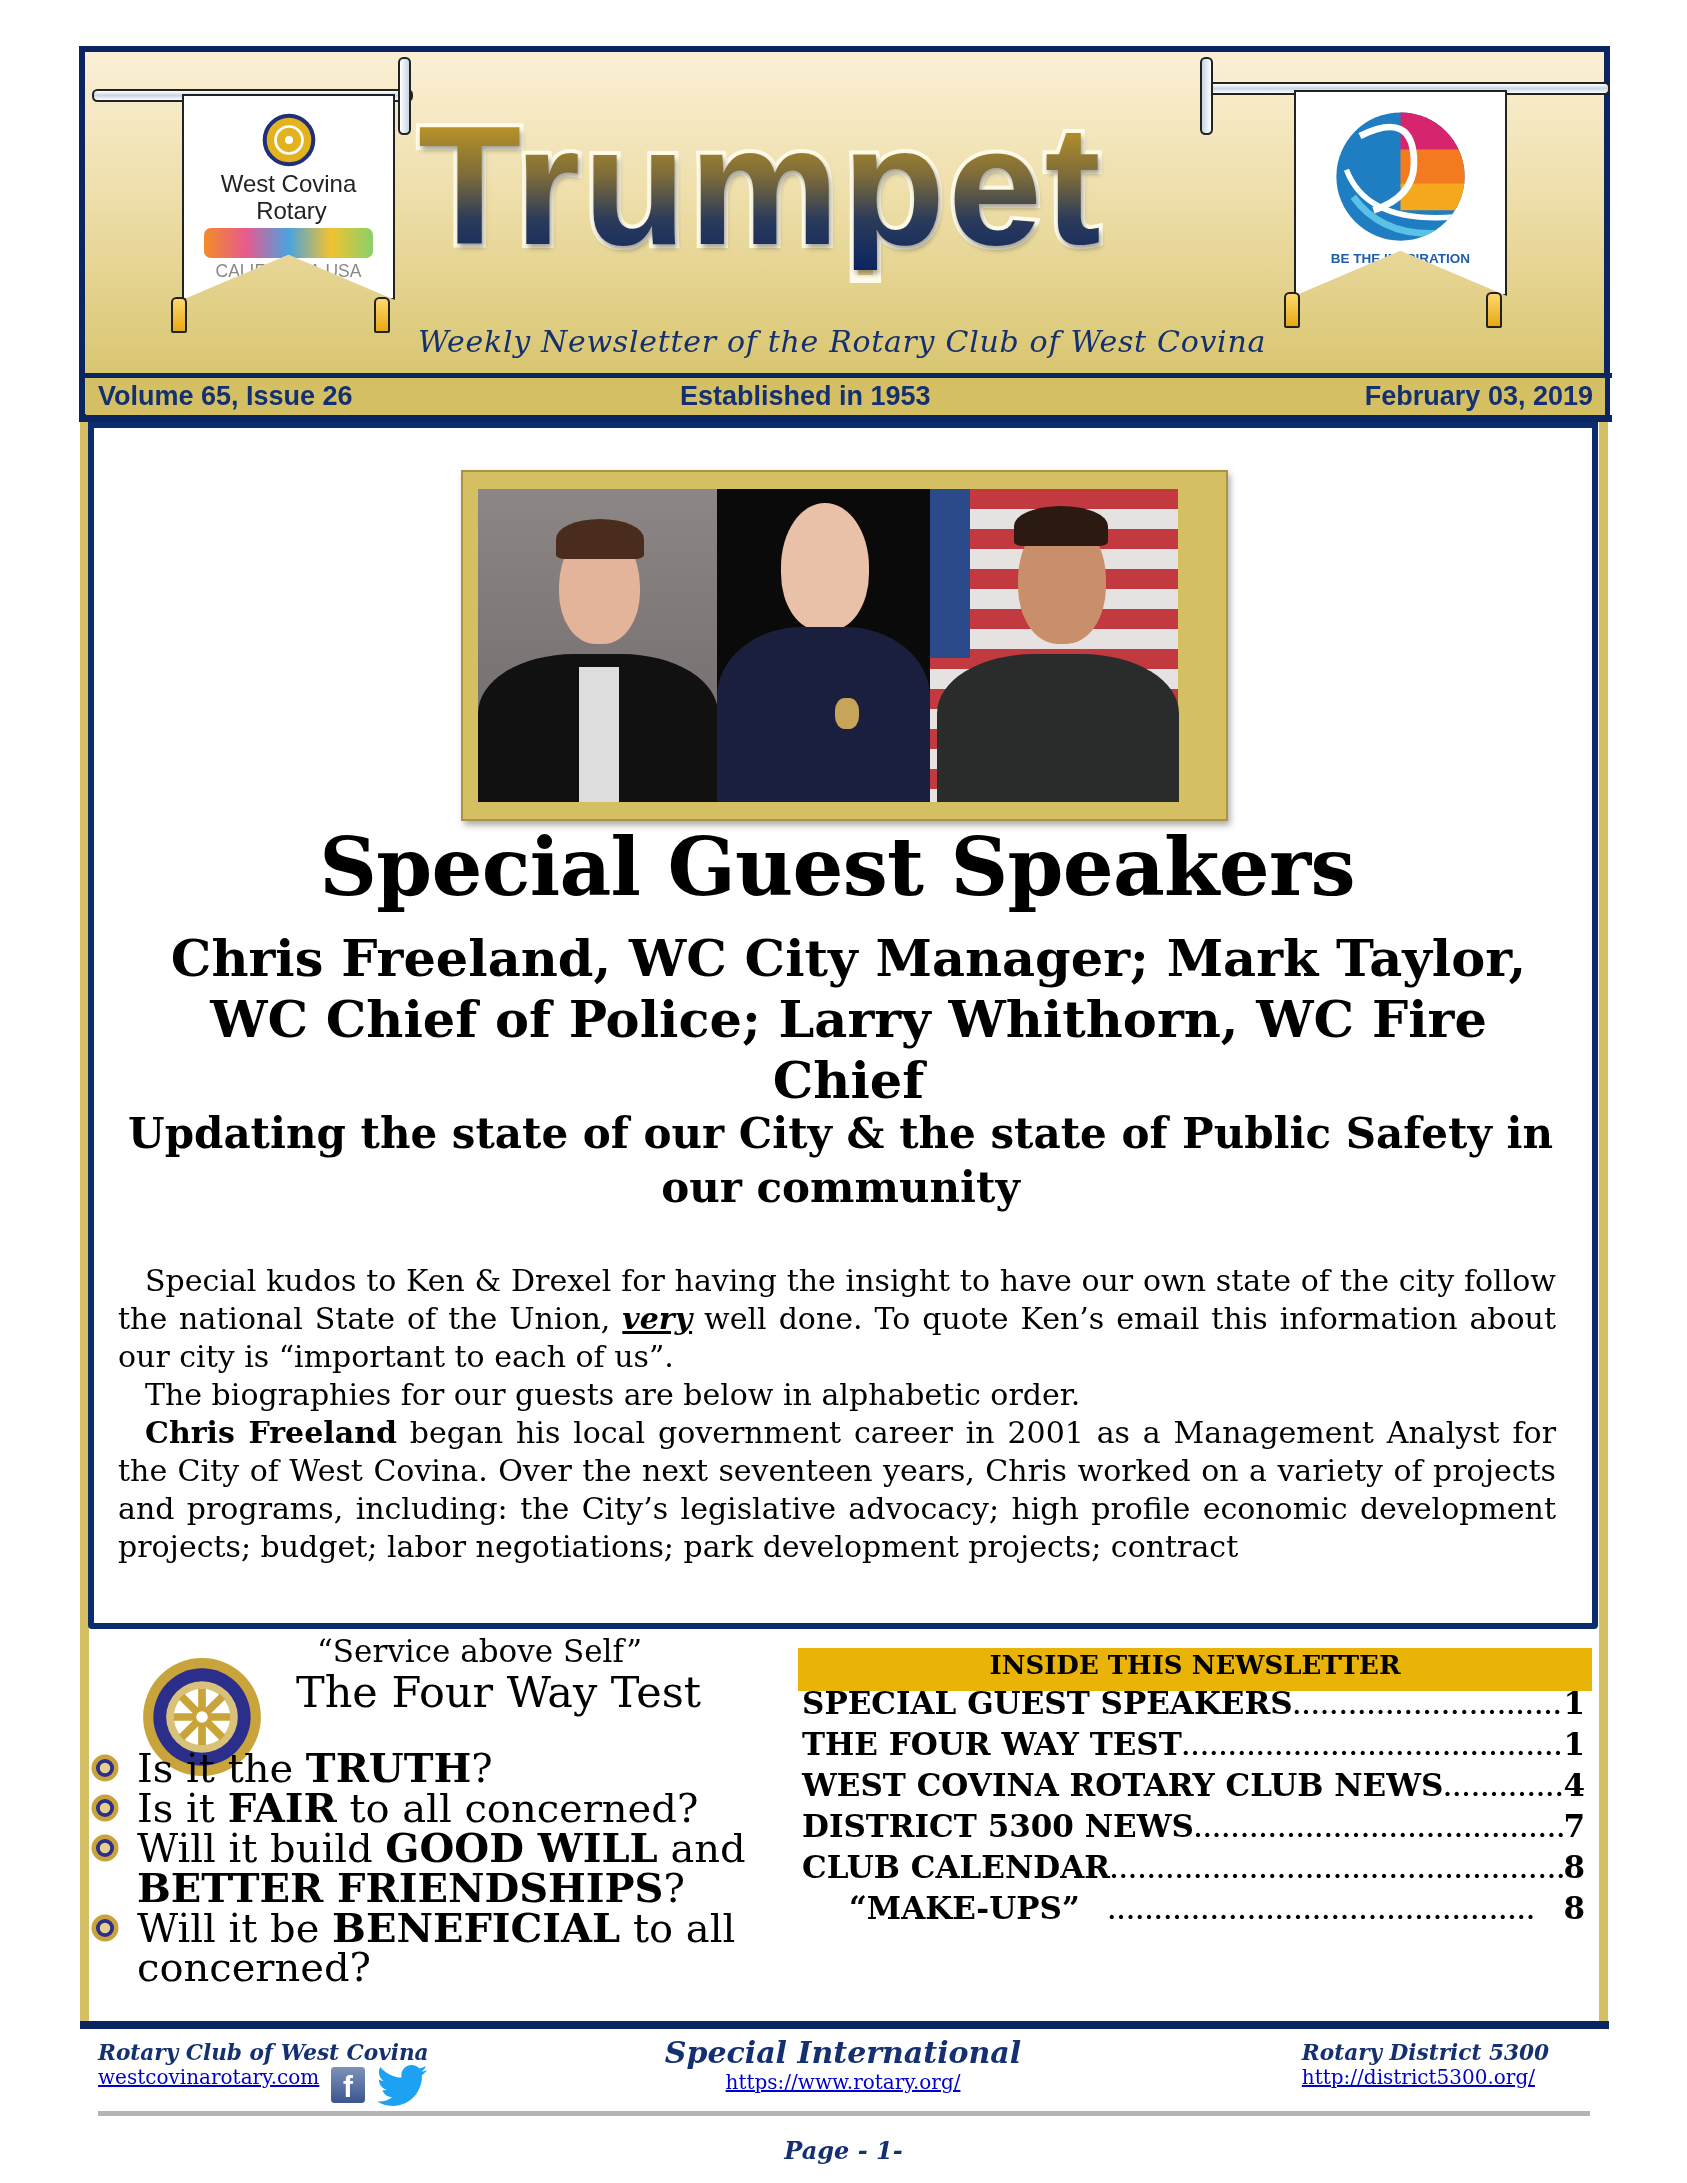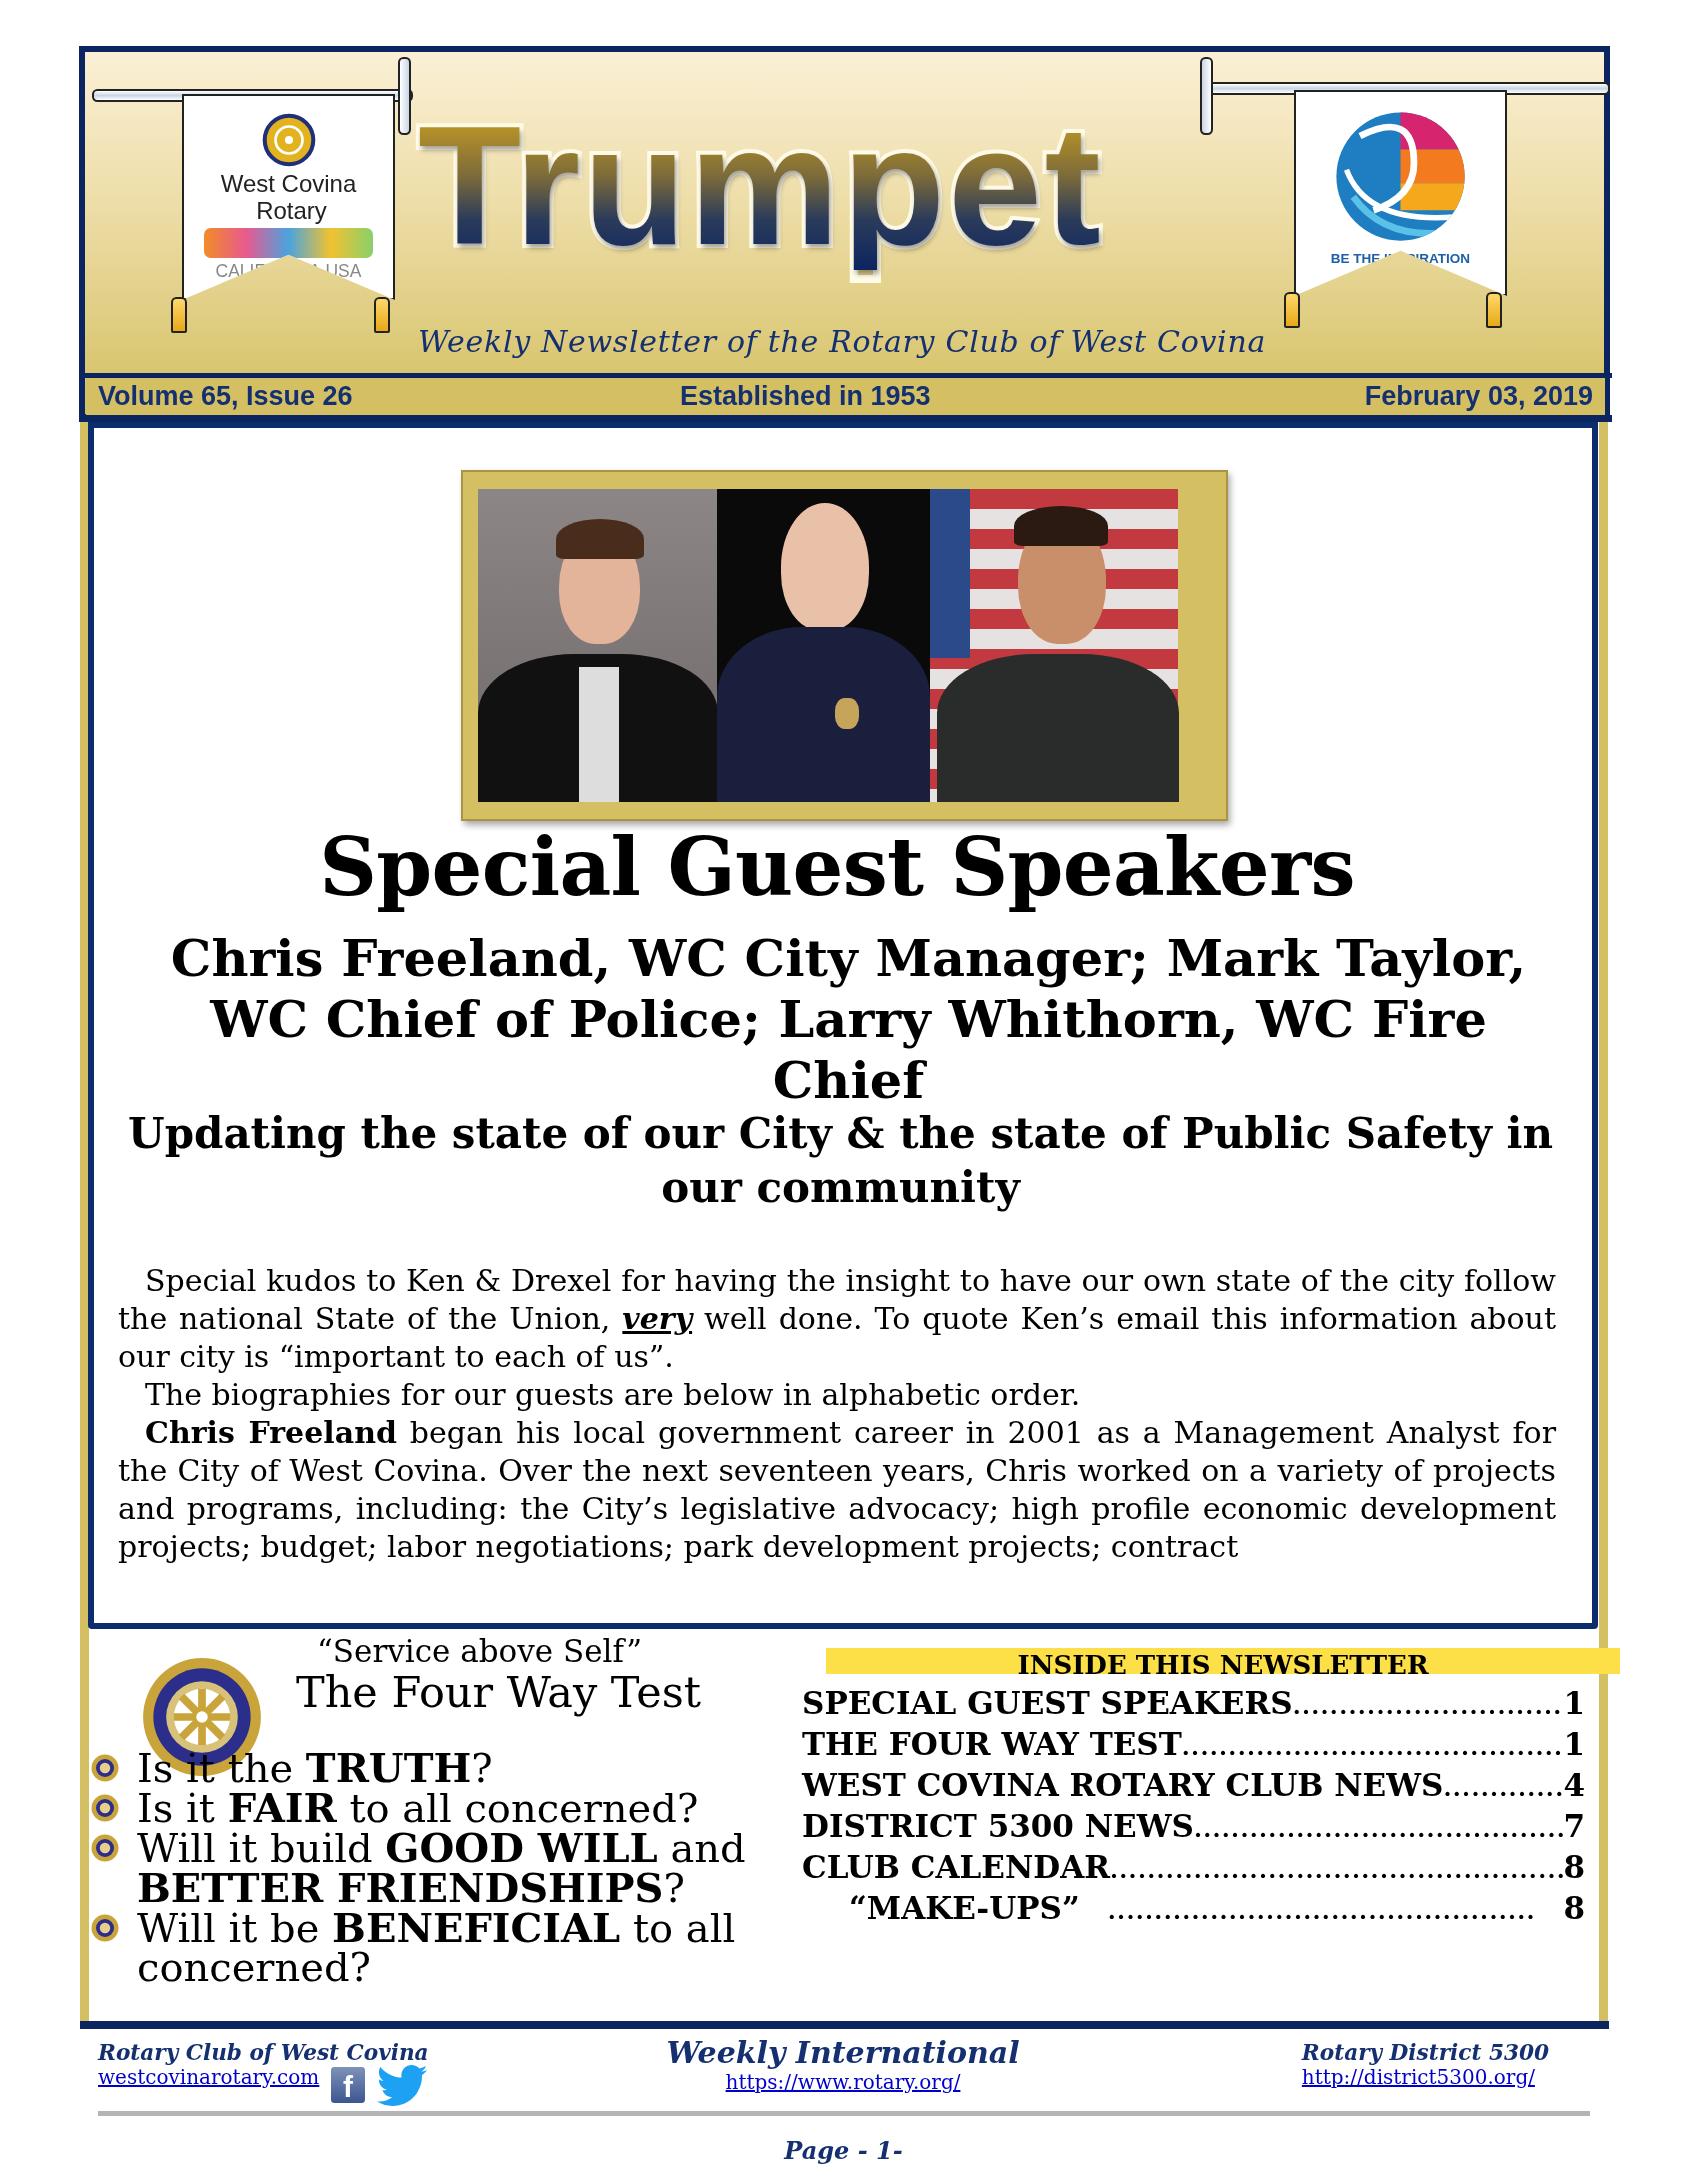--- a/index.html
+++ b/index.html
@@ -57,22 +57,22 @@
 
   
   .fwt-quote { left:317px; top:1633px; font-size:31px; }
   .fwt-title { left:296px; top:1667px; font-size:43px; }
   .rotary-big { left:138px; top:1653px; width:128px; height:128px; }
   .fwt-list { left:90px; top:1748px; width:675px; font-size:40px; line-height:39px; margin:0; padding:0; list-style:none; }
   .fwt-list li { position:relative; padding-left:47px; }
   .bullet { position:absolute; left:0; top:5.4px; width:30px; height:30px; }
 
   
-  .toc-head { left:798px; top:1648px; width:794px; height:26px; background:#fde047;
-    text-align:center; font-weight:bold; font-size:26px; line-height:35px;margin-left:28px; }
+  .toc-head { left:798px; top:1648px; width:794px; height:43px; background:#eab308;
+    text-align:center; font-weight:bold; font-size:26px; line-height:35px; }
   .toc { left:802px; top:1684px; width:783px; font-weight:bold; font-size:31px; line-height:38px; }
   .toc-row { display:flex; align-items:baseline; }
   .toc-row .dots { flex:1; overflow:hidden; white-space:nowrap; letter-spacing:1.3px; }
   .toc-row .dots::before { content:"....................................................................................................................................."; font-size:23px; }
   .toc-indent { padding-left:47px;gap:28px; }
 
   
   .navy-rule { left:80px; top:2021px; width:1529px; height:8px; background:#0b2561; }
   .gray-rule { left:98px; top:2111px; width:1492px; height:4.7px; background:#b4b4b4; }
   .foot-title { font-style:italic; font-weight:bold; color:#143070; }
@@ -263,21 +263,21 @@
 <div class="abs" style="left:98px;top:2040px;">
   <div class="foot-title" style="font-size:21.6px;">Rotary Club of West Covina</div>
   <a class="foot-link">westcovinarotary.com</a>
 </div>
 <div class="abs" style="left:331px;top:2067px;width:34px;height:36px;background:linear-gradient(180deg,#7e93b8,#3b5590);border-radius:3.4px;color:#fff;font-family:'Liberation Sans',sans-serif;font-weight:bold;font-size:30px;text-align:center;line-height:40px;">f</div>
 <svg class="abs" style="left:375px;top:2065px;" width="54" height="42" viewBox="0 0 24 20">
   <path fill="#1da1f2" d="M24 2.4c-.9.4-1.8.6-2.8.8 1-.6 1.8-1.6 2.2-2.7-1 .6-2 1-3.1 1.2C19.3.7 18 0 16.6 0c-2.7 0-4.9 2.2-4.9 4.9 0 .4 0 .8.1 1.1C7.7 5.8 4.1 3.9 1.7.9c-.4.7-.7 1.6-.7 2.5 0 1.7.9 3.2 2.2 4.1-.8 0-1.6-.2-2.2-.6v.1c0 2.4 1.7 4.4 3.9 4.8-.4.1-.8.2-1.3.2-.3 0-.6 0-.9-.1.6 2 2.4 3.4 4.6 3.4-1.7 1.3-3.8 2.1-6.1 2.1-.4 0-.8 0-1.2-.1 2.2 1.4 4.8 2.2 7.5 2.2 9.1 0 14-7.5 14-14v-.6c1-.7 1.8-1.6 2.4-2.5z"></path>
 </svg>
 
 <div class="abs" style="left:607px;top:2035px;width:472px;text-align:center;">
-  <div class="foot-title" style="font-size:30px;">Weekly International</div>
+  <div class="foot-title" style="font-size:30px;">Special International</div>
   <a class="foot-link">https://www.rotary.org/</a>
 </div>
 
 <div class="abs" style="right:138px;top:2040px;text-align:left;">
   <div class="foot-title" style="font-size:21.6px;">Rotary District 5300</div>
   <a class="foot-link">http://district5300.org/</a>
 </div>
 
 <div class="abs gray-rule"></div>
 <div class="abs page-num">Page - 1-</div>

